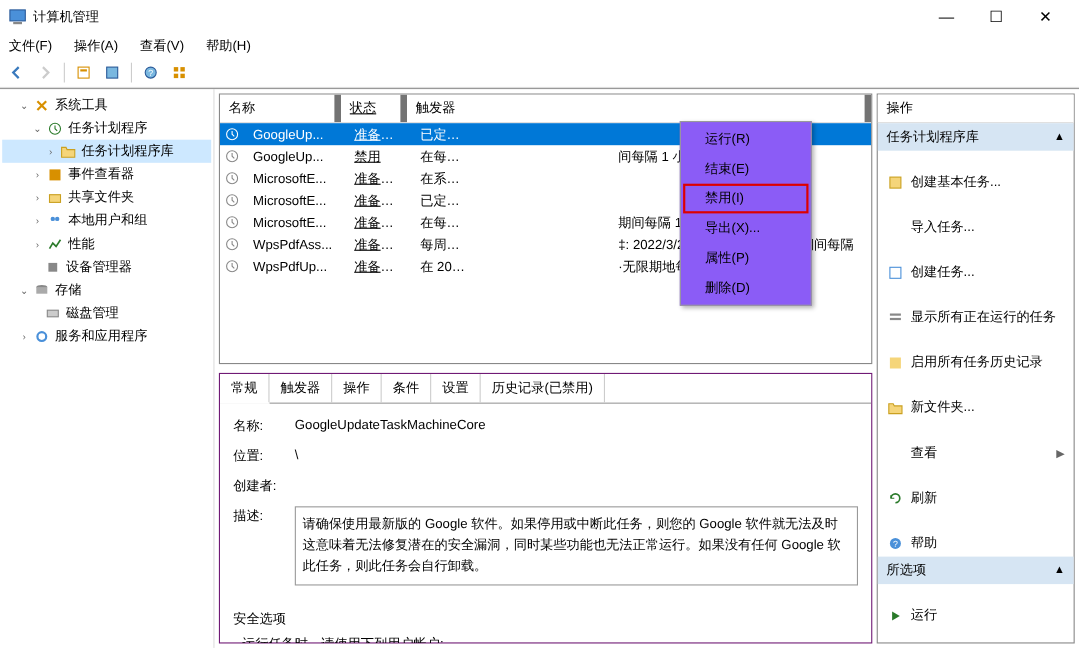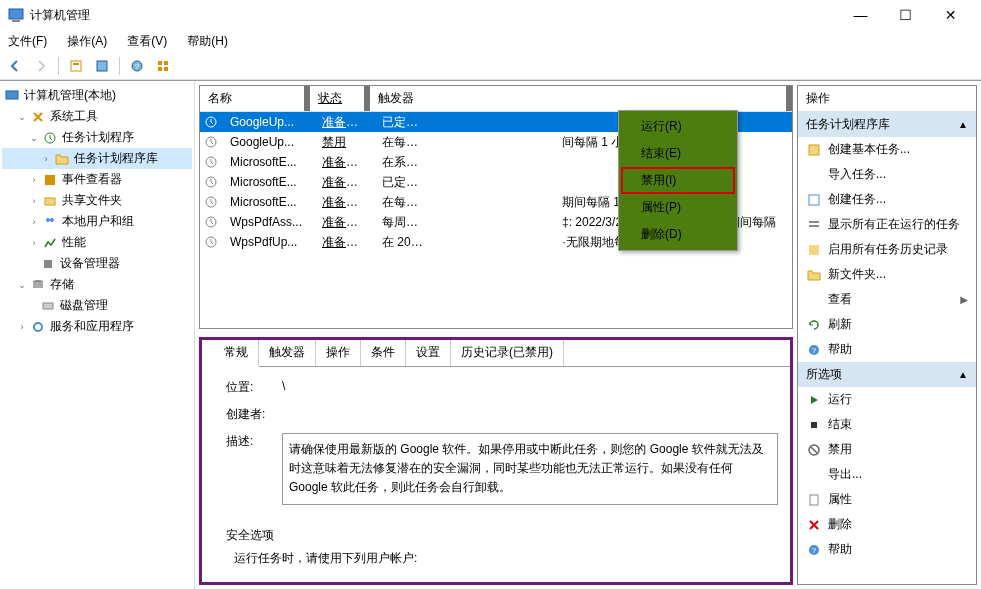--- a/index.html
+++ b/index.html
@@ -25,39 +25,39 @@
 .task-list { flex: 0 0 200px; overflow: hidden; position: relative; }
 .task-header { display: flex; background: #fff; border-bottom: 1px solid #ddd; }
 .task-header-cell { padding: 4px 8px; border-right: 6px solid #737373; font-size: 12px; }
 .col-name { width: 110px; }
 .col-state { width: 60px; text-decoration: underline; }
 .col-trigger { flex: 1; }
 .task-row { display: flex; align-items: center; padding: 2px 0; height: 20px; }
 .task-row.selected { background: #0078d7; color: #fff; }
 .task-cell { padding: 0 8px; font-size: 12px; overflow: hidden; text-overflow: ellipsis; white-space: nowrap; }
 .task-icon { width: 14px; height: 14px; margin-left: 4px; margin-right: 4px; display: inline-flex; align-items: center; justify-content: center; }
-.context-menu { position: absolute; background: #4d7c0f; border: 1px solid #999; box-shadow: 2px 2px 4px rgba(0,0,0,0.3); z-index: 100; width: 120px; padding: 2px; }
+.context-menu { position: absolute; background: #8b5cf6; border: 1px solid #999; box-shadow: 2px 2px 4px rgba(0,0,0,0.3); z-index: 100; width: 120px; padding: 2px; }
 .context-item { padding: 5px 20px; font-size: 12px; }
 .context-item.highlighted { border: 2px solid #d00; padding: 3px 18px; }
-.detail-panel { flex: 1; border: 3px solid #701a75; margin: 4px; display: flex; flex-direction: column; overflow: hidden; padding-left: 12px; }
+.detail-panel { flex: 1; border: 1px solid #701a75; margin: 4px; display: flex; flex-direction: column; overflow: hidden; }
 .detail-tabs { display: flex; border-bottom: 1px solid #999; background: #fff; }
 .detail-tab { padding: 4px 10px; font-size: 12px; border-right: 1px solid #ccc; }
 .detail-tab.active { background: #fff; border-bottom: 2px solid #fff; margin-bottom: -1px; }
 .detail-body { flex: 1; padding: 12px; overflow: auto; }
 .detail-row { display: flex; margin-bottom: 10px; }
 .detail-label { width: 56px; font-size: 12px; }
 .detail-value { flex: 1; font-size: 12px; }
 .detail-desc-box { border: 1px solid #999; padding: 6px; font-size: 12px; line-height: 1.6; margin-bottom: 12px; }
 .security-header { font-size: 12px; margin-bottom: 6px; }
 .security-text { font-size: 12px; padding-left: 8px; }
 .actions-panel { width: 180px; border: 1px solid #888; margin: 4px 4px 4px 0; display: flex; flex-direction: column; }
 .actions-title { padding: 4px 8px; font-size: 12px; border-bottom: 1px solid #ddd; background: #fff; }
 .actions-section { background: #d6e5f3; padding: 4px 8px; font-size: 12px; display: flex; align-items: center; justify-content: space-between; }
 .section-arrow { font-size: 10px; }
-.action-item { display: flex; align-items: center; padding: 4px 8px; font-size: 12px; gap: 6px; }
+.action-item { display: flex; align-items: center; padding: 4px 8px; font-size: 12px; gap: 6px; margin-top: 16px; }
 .action-icon { width: 16px; height: 16px; display: inline-flex; align-items: center; justify-content: center; font-size: 12px; }
 .action-arrow { margin-left: auto; font-size: 10px; color: #666; }
 svg { display: block; }
 </style>
 </head>
 <body>
 
 <div class="titlebar">
   <span class="titlebar-icon">
     <svg width="16" height="16">
@@ -116,28 +116,20 @@
         <rect x="8" y="2" width="4" height="4" fill="#d89000"></rect>
         <rect x="2" y="8" width="4" height="4" fill="#d89000"></rect>
         <rect x="8" y="8" width="4" height="4" fill="#d89000"></rect>
       </svg>
     </div>
 </div>
 
 <div class="content">
 
   <div class="tree-panel">
-    <div class="tree-item">
-      <span class="tree-icon">
-          <svg width="14" height="14">
-            <rect x="1" y="2" width="12" height="8" fill="#4a90d9" stroke="#2a5a99"></rect>
-          </svg>
-        </span>
-      <span>计算机管理(本地)</span>
-    </div>
     <div class="tree-item">
       <span class="tree-indent" style="width:12px"></span>
       <span class="tree-toggle">⌄</span>
       <span class="tree-icon">
           <svg width="14" height="14">
             <path d="M3 3 L11 11 M11 3 L3 11" stroke="#d89000" stroke-width="2"></path>
           </svg>
         </span>
       <span>系统工具</span>
     </div>
@@ -343,35 +335,40 @@
               <div class="task-cell" style="width:60px">在 2022/</div>
               <div class="task-cell" style="width:120px"></div>
               <div class="task-cell" style="flex:1">·无限期地每隔 1 小时 重复一次。</div>
             </div>
           </div>
 
         <div class="context-menu" style="left:418px; top:24px;">
           <div class="context-item">运行(R)</div>
           <div class="context-item">结束(E)</div>
           <div class="context-item highlighted">禁用(I)</div>
+          <div class="context-item">导出(X)...</div>
           <div class="context-item">属性(P)</div>
           <div class="context-item">删除(D)</div>
         </div>
       </div>
     </div>
     <div class="detail-panel">
       <div class="detail-tabs">
         <div class="detail-tab active">常规</div>
         <div class="detail-tab">触发器</div>
         <div class="detail-tab">操作</div>
         <div class="detail-tab">条件</div>
         <div class="detail-tab">设置</div>
         <div class="detail-tab">历史记录(已禁用)</div>
       </div>
       <div class="detail-body">
+        <div class="detail-row">
+          <div class="detail-label">名称:</div>
+          <div class="detail-value">GoogleUpdateTaskMachineCore</div>
+        </div>
         <div class="detail-row">
           <div class="detail-label">位置:</div>
           <div class="detail-value">\</div>
         </div>
         <div class="detail-row">
           <div class="detail-label">创建者:</div>
           <div class="detail-value"></div>
         </div>
         <div class="detail-row">
           <div class="detail-label">描述:</div>

